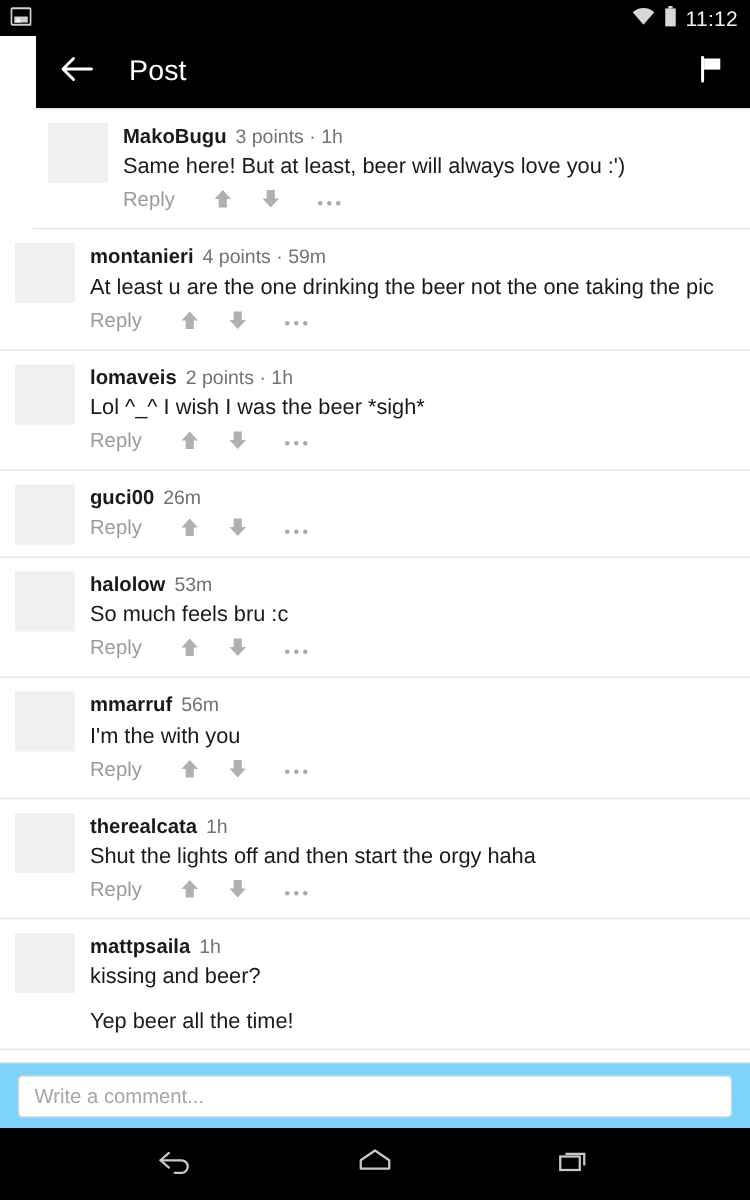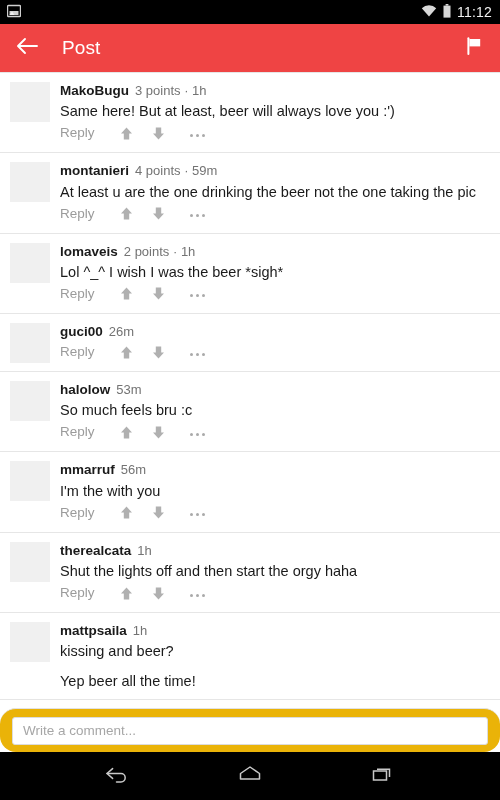--- a/index.html
+++ b/index.html
@@ -39,24 +39,25 @@
     color: #f2f2f2;
     letter-spacing: 0.2px;
     line-height: 1;
     padding-bottom: 1px;
   }
 
   
   .app-bar {
     flex: 0 0 48px;
     height: 48px;
-    background: #ef4444;
+    background: #000000;
     display: flex;
     align-items: center;
     padding: 0 12px 0 14px;
+    margin-left: 24px;
   }
   .back-btn {
     width: 26px; height: 26px;
     display: flex; align-items: center; justify-content: center;
     cursor: pointer;
   }
   .app-title {
     color: #ffffff;
     font-size: 19px;
     margin-left: 22px;
@@ -76,21 +77,21 @@
     overflow: hidden;
     background: #ffffff;
   }
   .comment {
     position: relative;
     display: flex;
     padding: 9px 10px 5px 10px;
     border-bottom: 1px solid #e6e6e6;
     background: #ffffff;
   }
-  .comment:first-child { border-top: 1px solid #e6e6e6; }
+  .comment:first-child { border-top: 1px solid #e6e6e6; margin-left: 22px; }
   .avatar {
     flex: 0 0 40px;
     width: 40px;
     height: 40px;
     background: #f0f0f0;
     margin-right: 10px;
   }
   .comment-body { flex: 1 1 auto; min-width: 0; padding-top: 1px; }
   .meta-row {
     display: flex;
@@ -143,26 +144,25 @@
   .dots { display: flex; gap: 3px; align-items: center; }
   .dots i {
     width: 3px; height: 3px; border-radius: 50%;
     background: #aaaaaa; display: block;
   }
 
   
   .composer {
     flex: 0 0 44px;
     height: 44px;
-    background: #eab308;
+    background: #7dd3fc;
     border-top: 1px solid #e2e2e2;
     display: flex;
     align-items: center;
     padding: 0 12px;
-    border-radius: 16px;
   }
   .composer-input {
     width: 100%;
     height: 28px;
     background: #ffffff;
     border: 1px solid #dcdcdc;
     border-radius: 3px;
     font-family: "Liberation Sans", "DejaVu Sans", sans-serif;
     font-size: 13.5px;
     color: #3b3b3b;

